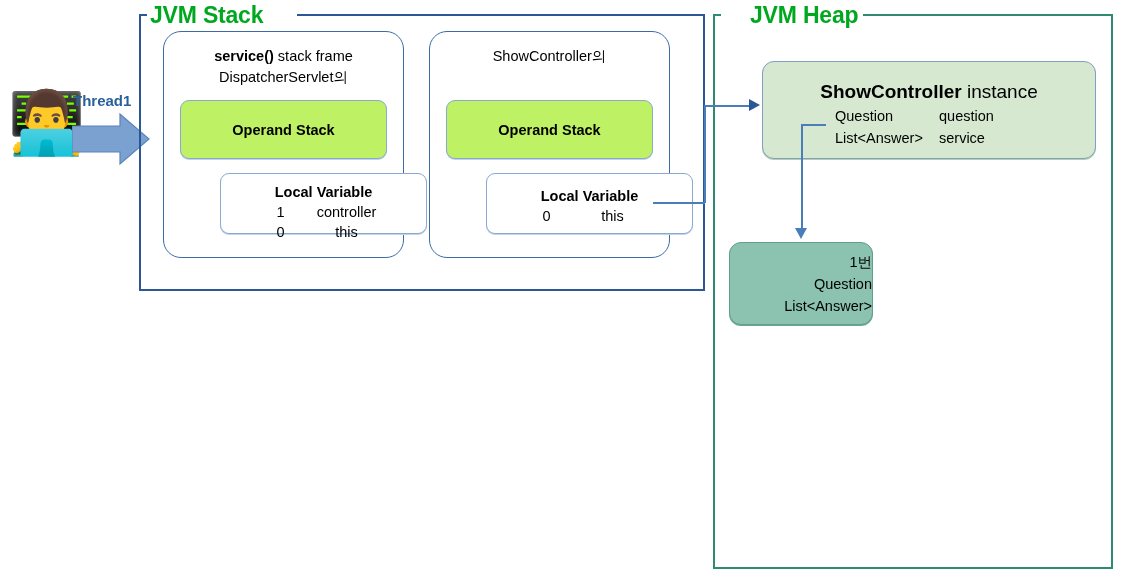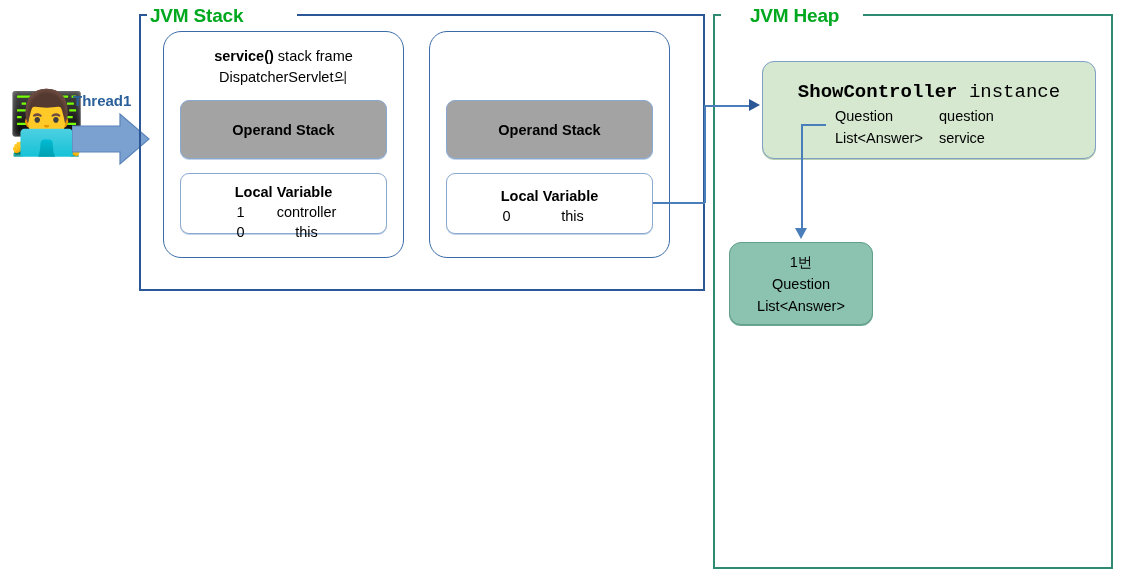--- a/index.html
+++ b/index.html
@@ -41,21 +41,21 @@
   
   .region .label-mask {
     position: absolute;
     top: 5px;
     height: 14px;
     background: #ffffff;
   }
   .region .region-label {
     position: absolute;
     top: 0px;
-    font-size: 19px;
+    font-size: 23px;
     font-weight: bold;
     color: #00a81f;
     line-height: 25px;
     white-space: nowrap;
     letter-spacing: -0.2px;
   }
 
   
   .frame {
     position: absolute;
@@ -73,37 +73,38 @@
     line-height: 21px;
     color: #000000;
   }
   .frame-title .b { font-weight: bold; }
 
   .operand-box {
     position: absolute;
     box-sizing: border-box;
     border: 1.3px solid #8aa9d0;
     border-radius: 9px;
-    background: #a3a3a3;
+    background: #bef264;
     display: flex;
     align-items: center;
     justify-content: center;
     font-size: 14.5px;
     font-weight: bold;
     box-shadow: 0 1px 0 #c3d3e8;
   }
   .localvar-box {
     position: absolute;
     box-sizing: border-box;
     border: 1.3px solid #8aa9d0;
     border-radius: 9px;
     background: #ffffff;
     box-shadow: 0 1px 0 #c3d3e8;
     padding-top: 8px;
     text-align: center;
+    margin-left: 40px;
   }
   .localvar-title {
     font-size: 14.5px;
     font-weight: bold;
     line-height: 20px;
   }
   .lv-row {
     font-size: 14.5px;
     line-height: 20px;
     display: flex;
@@ -119,39 +120,38 @@
     border: 1.3px solid #7f9fc4;
     border-radius: 12px;
     background: #d6e8d0;
     box-shadow: 0 1px 0 #b7cfae;
   }
   .heap-obj-title {
     text-align: center;
     font-size: 19px;
     line-height: 26px;
     margin-top: 17px;
-    font-family: Liberation Mono, monospace;
   }
   .heap-obj-title .b { font-weight: bold; }
   .field-row {
     font-size: 14.5px;
     line-height: 22px;
     display: flex;
     padding-left: 72px;
   }
   .field-type { width: 104px; }
   .field-name { }
 
   .heap-obj.teal {
     background: #8cc2b0;
     border: 1.3px solid #63a08c;
     box-shadow: 0 1px 0 #6aa693;
     display: flex;
     flex-direction: column;
-    align-items: center;
+    align-items: flex-end;
     justify-content: center;
   }
   .teal-line {
     font-size: 14.5px;
     line-height: 22px;
     text-align: center;
   }
 
   
   .conn { position: absolute; background: #4a7ebb; }
@@ -225,20 +225,21 @@
       <span class="lv-name">controller</span>
     </div>
     <div class="lv-row">
       <span class="lv-slot">0</span>
       <span class="lv-name">this</span>
     </div>
   </div>
 
   <div class="frame" style="left:429px; top:31px; width:241px; height:227px;">
     <div class="frame-title">
+      <div>ShowController의</div>
     </div>
   </div>
   <div class="operand-box" style="left:446px; top:100px; width:207px; height:59px;">Operand Stack</div>
   <div class="localvar-box" style="left:446px; top:173px; width:207px; height:61px; padding-top:12px;">
     <div class="localvar-title">Local Variable</div>
     <div class="lv-row">
       <span class="lv-slot">0</span>
       <span class="lv-name">this</span>
     </div>
   </div>

